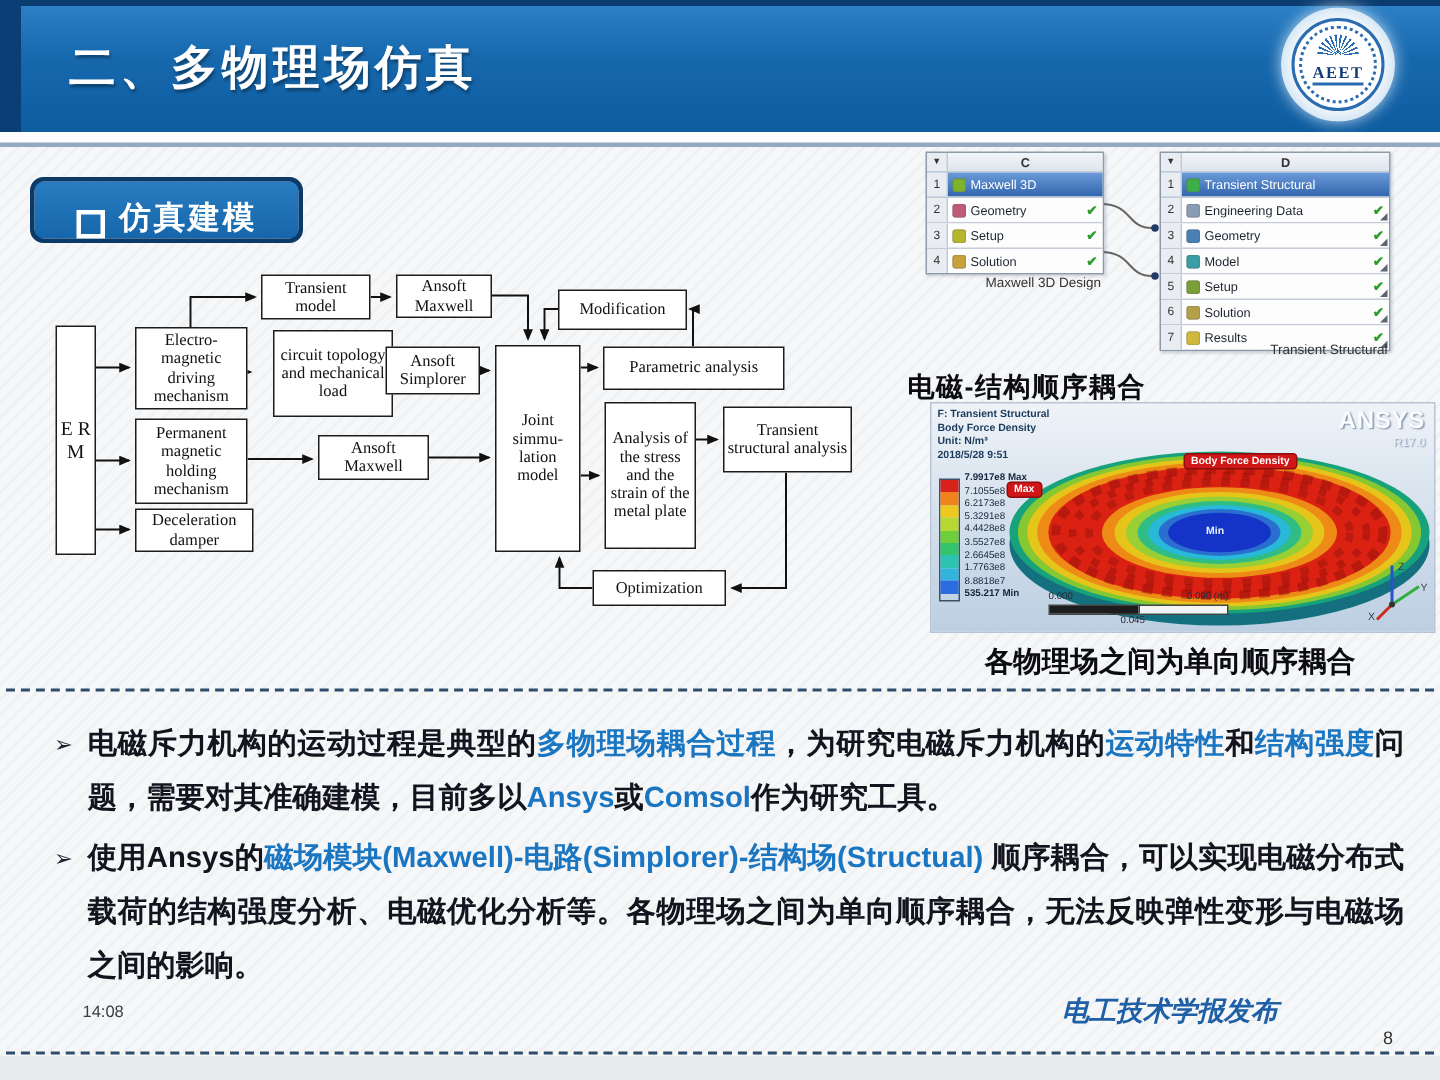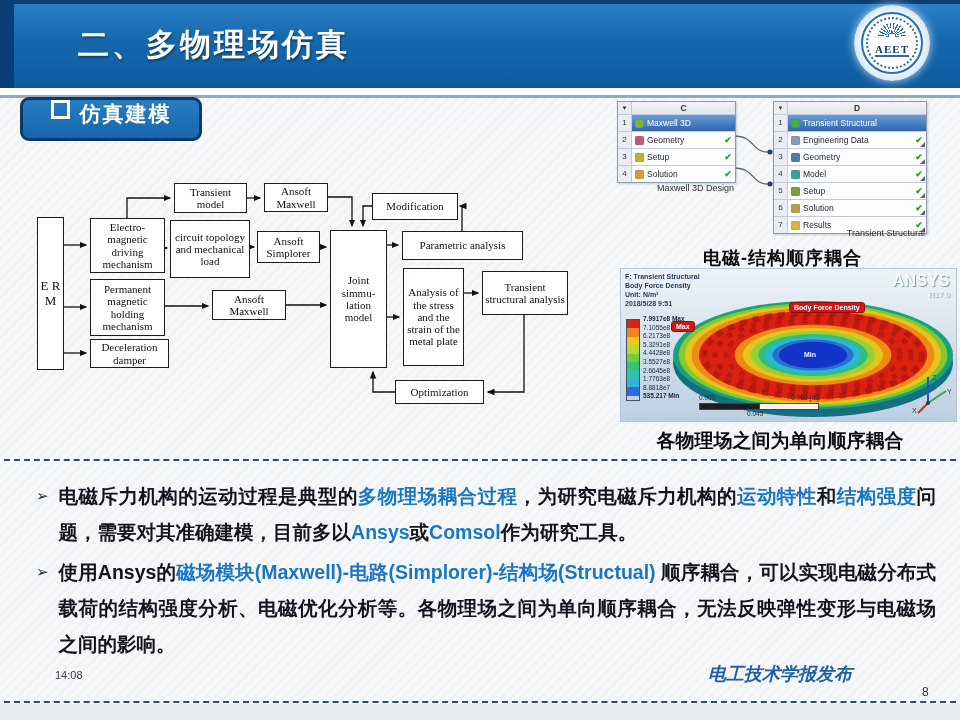--- a/index.html
+++ b/index.html
@@ -5,38 +5,38 @@
   html,body{margin:0;padding:0;background:#888;}
   .slide{position:relative;width:960px;height:720px;background:#f6f7f8;overflow:hidden;
          font-family:"Liberation Sans",sans-serif;
          background-image:repeating-linear-gradient(135deg,rgba(120,130,150,.05) 0 2px,transparent 2px 7px);}
   
   .header{position:absolute;left:0;top:0;width:960px;height:88px;
           background:linear-gradient(180deg,#2e82c8 0%,#1668ad 45%,#0e5ca0 100%);}
   .header-topline{position:absolute;left:0;top:0;width:960px;height:4px;background:#0a3c70;}
   .header-leftband{position:absolute;left:0;top:0;width:14px;height:88px;background:#0b3e74;}
   .title{position:absolute;left:46px;top:24px;font-size:31px;font-weight:bold;color:#ffffff;
-         letter-spacing:3px;text-shadow:1px 2px 2px rgba(0,0,0,.35);margin-left:32px;}
+         letter-spacing:3px;text-shadow:1px 2px 2px rgba(0,0,0,.35);}
   .header-strip{position:absolute;left:0;top:88px;width:960px;height:7px;background:#fdfdfd;
                 border-bottom:3px solid #92a9bf;}
   .logo{position:absolute;right:30px;top:5px;width:76px;height:76px;border-radius:50%;
         background:radial-gradient(circle,#ffffff 48%,#bcd8ef 85%,#5c97cc 100%);
         box-shadow:0 0 10px rgba(230,242,255,.8);display:flex;align-items:center;justify-content:center;}
   .logo-ring{width:58px;height:58px;border-radius:50%;border:2px solid #2a6cb0;background:#fff;
              position:relative;display:flex;align-items:center;justify-content:center;}
   .logo-ring::before{content:"";position:absolute;inset:3px;border-radius:50%;border:2px dotted #2a6cb0;}
   .logo-rays{position:absolute;top:9px;left:50%;transform:translateX(-50%);width:28px;height:14px;
              border-radius:28px 28px 0 0;
              background:repeating-conic-gradient(from -55deg at 50% 100%,#2a6cb0 0 6deg,transparent 6deg 15deg);}
   .logo-text{font:bold 11px "Liberation Serif",serif;color:#123c78;letter-spacing:1px;margin-top:14px;
              border-bottom:2px solid #2a6cb0;line-height:1.1;}
   
-  .badge{position:absolute;left:20px;top:97px;width:176px;height:38px;border-radius:9px;
+  .badge{position:absolute;left:20px;top:118px;width:176px;height:38px;border-radius:9px;
          background:linear-gradient(180deg,#2a7cc0,#1566ab);border:3px solid #0c3a68;
-         display:flex;align-items:flex-start;justify-content:center;gap:10px;}
+         display:flex;align-items:flex-end;justify-content:center;gap:10px;}
   .badge-sq{width:13px;height:13px;border:3px solid #fff;}
   .badge span.lbl{color:#fff;font-size:21px;font-weight:bold;letter-spacing:2px;}
   
   .flow{position:absolute;left:30px;top:175px;width:575px;height:235px;}
   .flow-arrows{position:absolute;left:0;top:0;}
   .fc-box{position:absolute;border:1.5px solid #1c1c1c;background:#fff;
           font:11px/1.12 "Liberation Serif",serif;color:#111;
           display:flex;align-items:center;justify-content:center;text-align:center;padding:1px;box-sizing:border-box;}
   .flow-caption{position:absolute;left:30px;top:430px;width:575px;text-align:center;
                 font-size:19px;font-weight:bold;color:#0b0b12;}
@@ -52,21 +52,21 @@
   .wb-num{width:13px;flex:0 0 13px;text-align:center;background:#e9edf2;border-right:1px solid #c3ccd6;
           font-size:8px;color:#333;line-height:16px;height:100%;}
   .wb-head .wb-num{line-height:12px;font-size:6px;}
   .wb-col{flex:1;text-align:center;font-weight:bold;color:#333;}
   .wb-ic{width:9px;height:9px;flex:0 0 9px;margin:0 3px;border-radius:2px;box-shadow:0 0 1px #555 inset;}
   .wb-label{flex:1;overflow:hidden;white-space:nowrap;}
   .wb-check{width:14px;flex:0 0 14px;text-align:center;color:#2e9e2e;font-size:9px;font-weight:bold;}
   .wb-corner{position:absolute;right:1px;bottom:1px;width:0;height:0;
              border-left:5px solid transparent;border-bottom:5px solid #5c6670;}
   .wb-cap{position:absolute;font-size:9px;color:#333;text-align:right;}
-  .wb-caption{position:absolute;left:605px;top:246px;width:355px;text-align:center;
+  .wb-caption{position:absolute;left:605px;top:246px;width:355px;text-align:left;
               font-size:18px;font-weight:bold;color:#0b0b12;letter-spacing:1px;}
   
   .contour{position:absolute;left:620px;top:268px;width:335px;height:152px;
            background:linear-gradient(180deg,#eef3f8 0%,#cfdcea 60%,#bccfe2 100%);
            border:1px solid #b6c4d4;overflow:hidden;}
   .disc{position:absolute;left:0;top:0;}
   .ct-info{position:absolute;left:4px;top:3px;font-size:7px;line-height:1.3;color:#1a3a5c;font-weight:bold;}
   .ct-brand{position:absolute;right:6px;top:3px;text-align:right;}
   .ct-brand .b1{font-size:16px;font-weight:bold;color:#fbfcfe;letter-spacing:.5px;text-shadow:1px 1px 1px #7d93ab;}
   .ct-brand .b2{font-size:8px;color:#eef2f7;text-shadow:1px 1px 1px #7d93ab;}
@@ -155,21 +155,21 @@
         <polyline points="434,118 448,118"></polyline>
         <polyline points="494,140 494,217 458,217"></polyline>
         <polyline points="365,217 343,217 343,197"></polyline>
       </g>
     </svg>
     <div class="fc-box" style="left:7px;top:42px;width:27px;height:153px;font-size:13px;">E R M</div>
     <div class="fc-box" style="left:60px;top:43px;width:75px;height:55px;">Electro- magnetic driving mechanism</div>
     <div class="fc-box" style="left:60px;top:104px;width:75px;height:57px;">Permanent magnetic holding mechanism</div>
     <div class="fc-box" style="left:60px;top:164px;width:79px;height:29px;">Deceleration damper</div>
     <div class="fc-box" style="left:144px;top:8px;width:73px;height:30px;">Transient model</div>
-    <div class="fc-box" style="left:140px;top:45px;width:80px;height:58px;">circuit topology and mechanical load</div>
+    <div class="fc-box" style="left:152px;top:45px;width:80px;height:58px;">circuit topology and mechanical load</div>
     <div class="fc-box" style="left:234px;top:8px;width:64px;height:29px;">Ansoft Maxwell</div>
     <div class="fc-box" style="left:227px;top:56px;width:63px;height:32px;">Ansoft Simplorer</div>
     <div class="fc-box" style="left:182px;top:115px;width:74px;height:30px;">Ansoft Maxwell</div>
     <div class="fc-box" style="left:300px;top:55px;width:57px;height:138px;">Joint simmu- lation model</div>
     <div class="fc-box" style="left:342px;top:18px;width:86px;height:27px;">Modification</div>
     <div class="fc-box" style="left:372px;top:56px;width:121px;height:29px;">Parametric analysis</div>
     <div class="fc-box" style="left:452px;top:96px;width:86px;height:44px;">Transient structural analysis</div>
     <div class="fc-box" style="left:373px;top:93px;width:61px;height:98px;">Analysis of the stress and the strain of  the metal plate</div>
     <div class="fc-box" style="left:365px;top:205px;width:89px;height:24px;">Optimization</div>
   </div>

